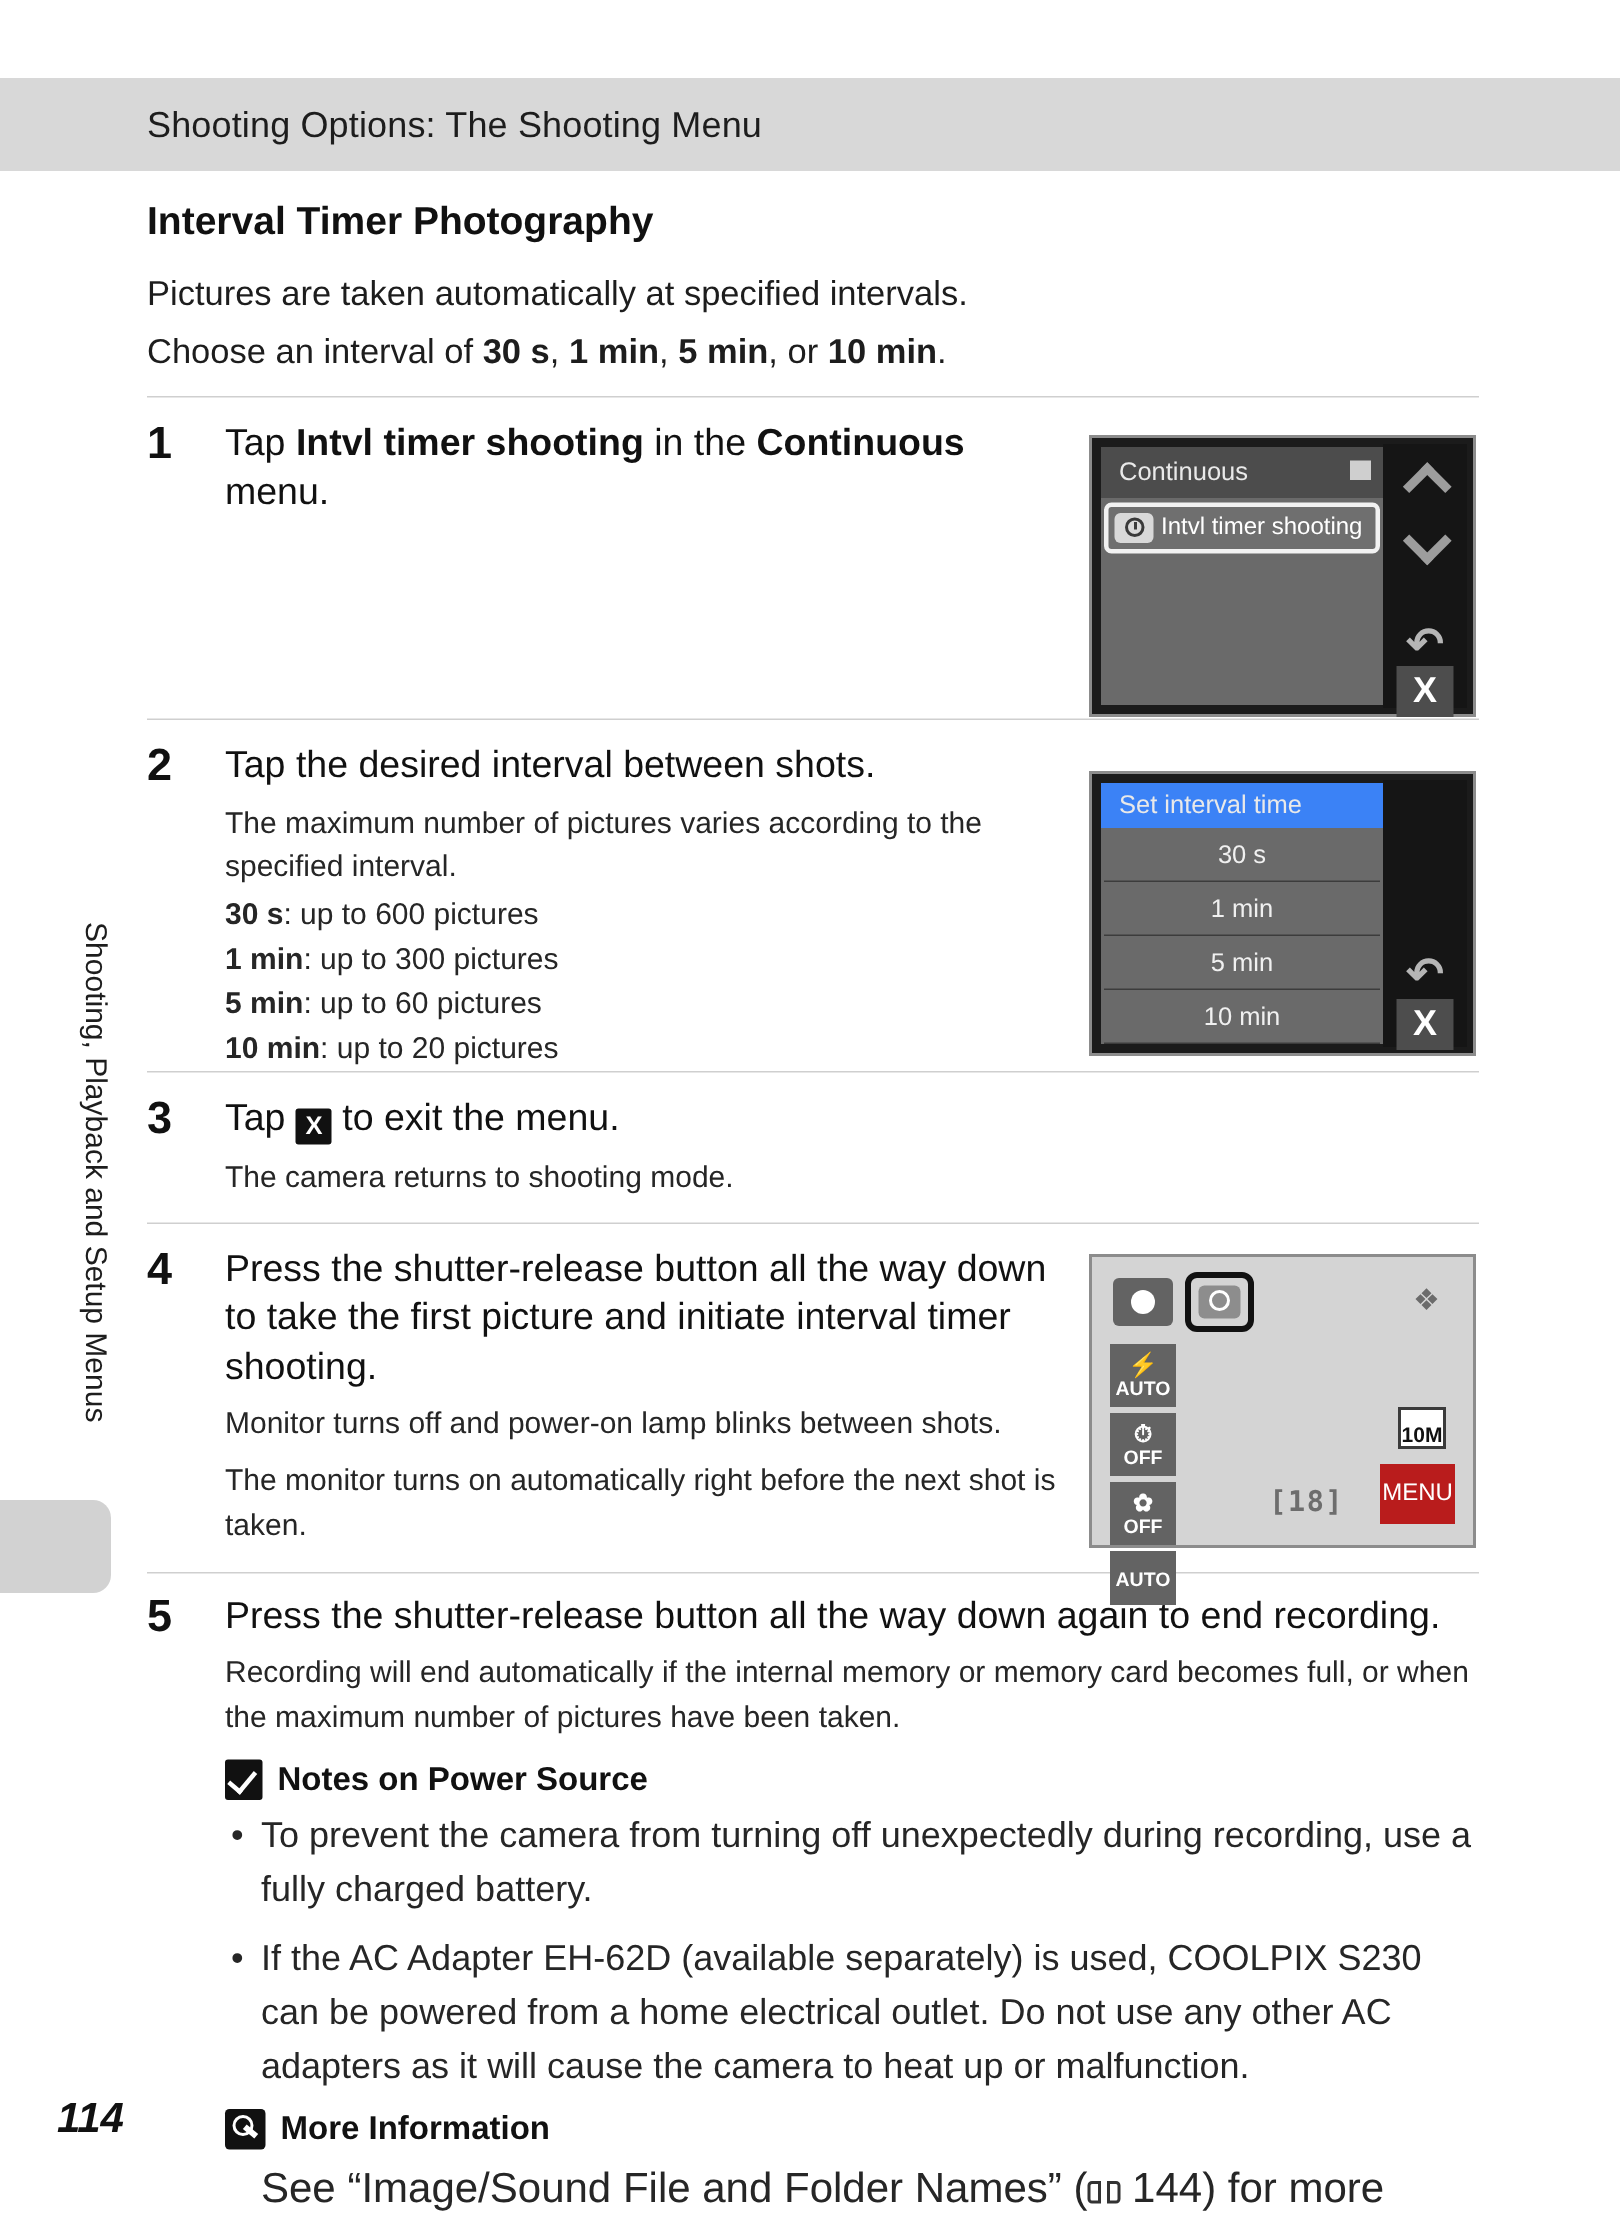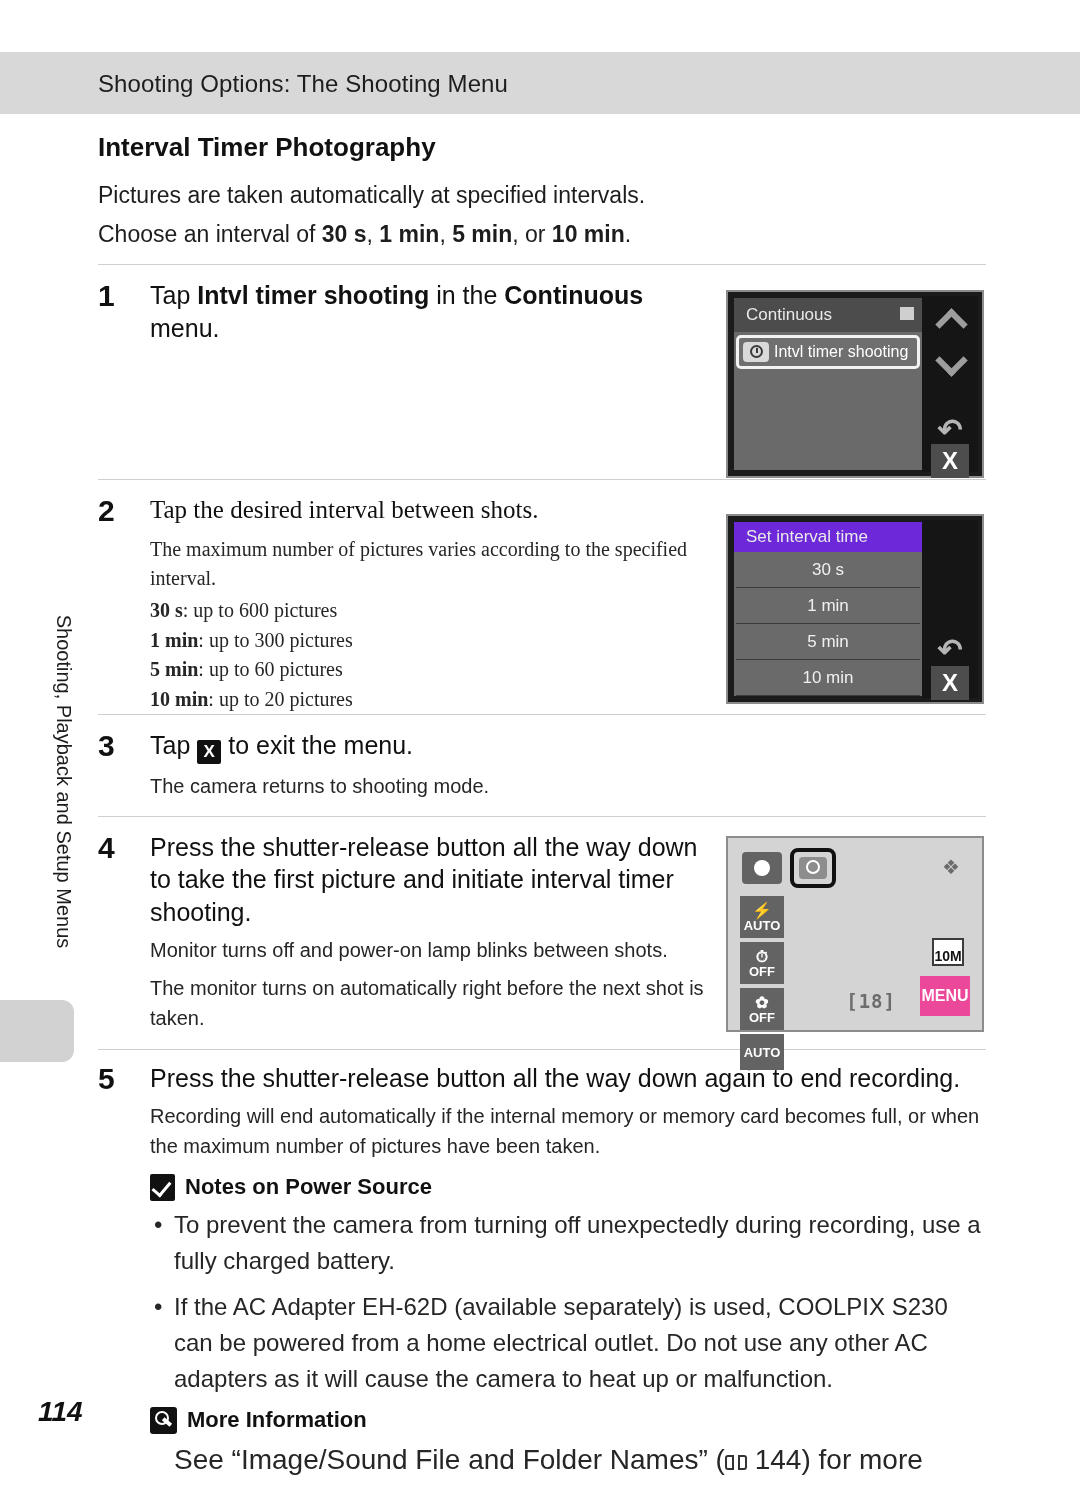--- a/index.html
+++ b/index.html
@@ -166,21 +166,21 @@
   .back-arrow{ font-size:30px; color:#b5b5b5; font-weight:bold; }
 
   .opt-row{
     position:absolute; left:2px; right:2px; height:36px;
     color:#f0f0f0; font-size:17px;
     display:flex; align-items:center; justify-content:center;
     border-bottom:1px solid #3c3c3c; box-sizing:border-box;
   }
   .menu-title-bar2{
     position:absolute; left:6px; top:6px; right:60px; height:30px;
-    background:#6d28d9; color:#e9e9e9; font-size:17px;
+    background:#3b82f6; color:#e9e9e9; font-size:17px;
     display:flex; align-items:center; padding-left:12px; box-sizing:border-box;
   }
   
   .shoot-body{
     position:absolute; left:4px; top:4px; right:4px; bottom:6px;
     background:#d4d4d4;
   }
   .sq-btn{
     position:absolute; left:8px; width:44px; height:42px;
     background:#636363; color:#fff;
@@ -221,21 +221,21 @@
     display:flex; align-items:flex-end; justify-content:center;
     box-sizing:border-box;
   }
   .shots-left{
     position:absolute; right:82px; bottom:12px; color:#6d6d6d;
     font-size:19px; font-weight:bold; letter-spacing:1px;
     font-family:"DejaVu Sans Mono", monospace;
   }
   .menu-btn{
     position:absolute; right:8px; bottom:8px; width:50px; height:40px;
-    background:#ec4899; color:#fff; font-size:16px; font-weight:bold;
+    background:#b91c1c; color:#fff; font-size:16px; font-weight:normal;
     display:flex; align-items:center; justify-content:center;
   }
 </style>
 </head>
 <body>
 
 <div class="header-band"></div>
 <div class="header-title">Shooting Options: The Shooting Menu</div>
 
 <div class="side-tab-text">Shooting, Playback and Setup Menus</div>
@@ -259,21 +259,21 @@
       <div class="step-head">
         <span>Tap </span><b>Intvl timer shooting</b><span> in the </span><b>Continuous</b><span> menu.</span>
       </div>
     </div>
   </div>
 
   <div class="rule"></div>
 
   <div class="step" style="margin-top:14px; height:210px;">
     <div class="step-num">2</div>
-    <div class="step-body" style="width:570px;font-family:Liberation Serif, serif;">
+    <div class="step-body" style="width:570px;">
       <div class="step-head">Tap the desired interval between shots.</div>
       <div class="step-sub">The maximum number of pictures varies according to the specified interval.</div>
       <div class="step-sub" style="margin-top:2px;">
         <div><b>30 s</b><span>: up to 600 pictures</span></div>
         <div><b>1 min</b><span>: up to 300 pictures</span></div>
         <div><b>5 min</b><span>: up to 60 pictures</span></div>
         <div><b>10 min</b><span>: up to 20 pictures</span></div>
       </div>
     </div>
   </div>

